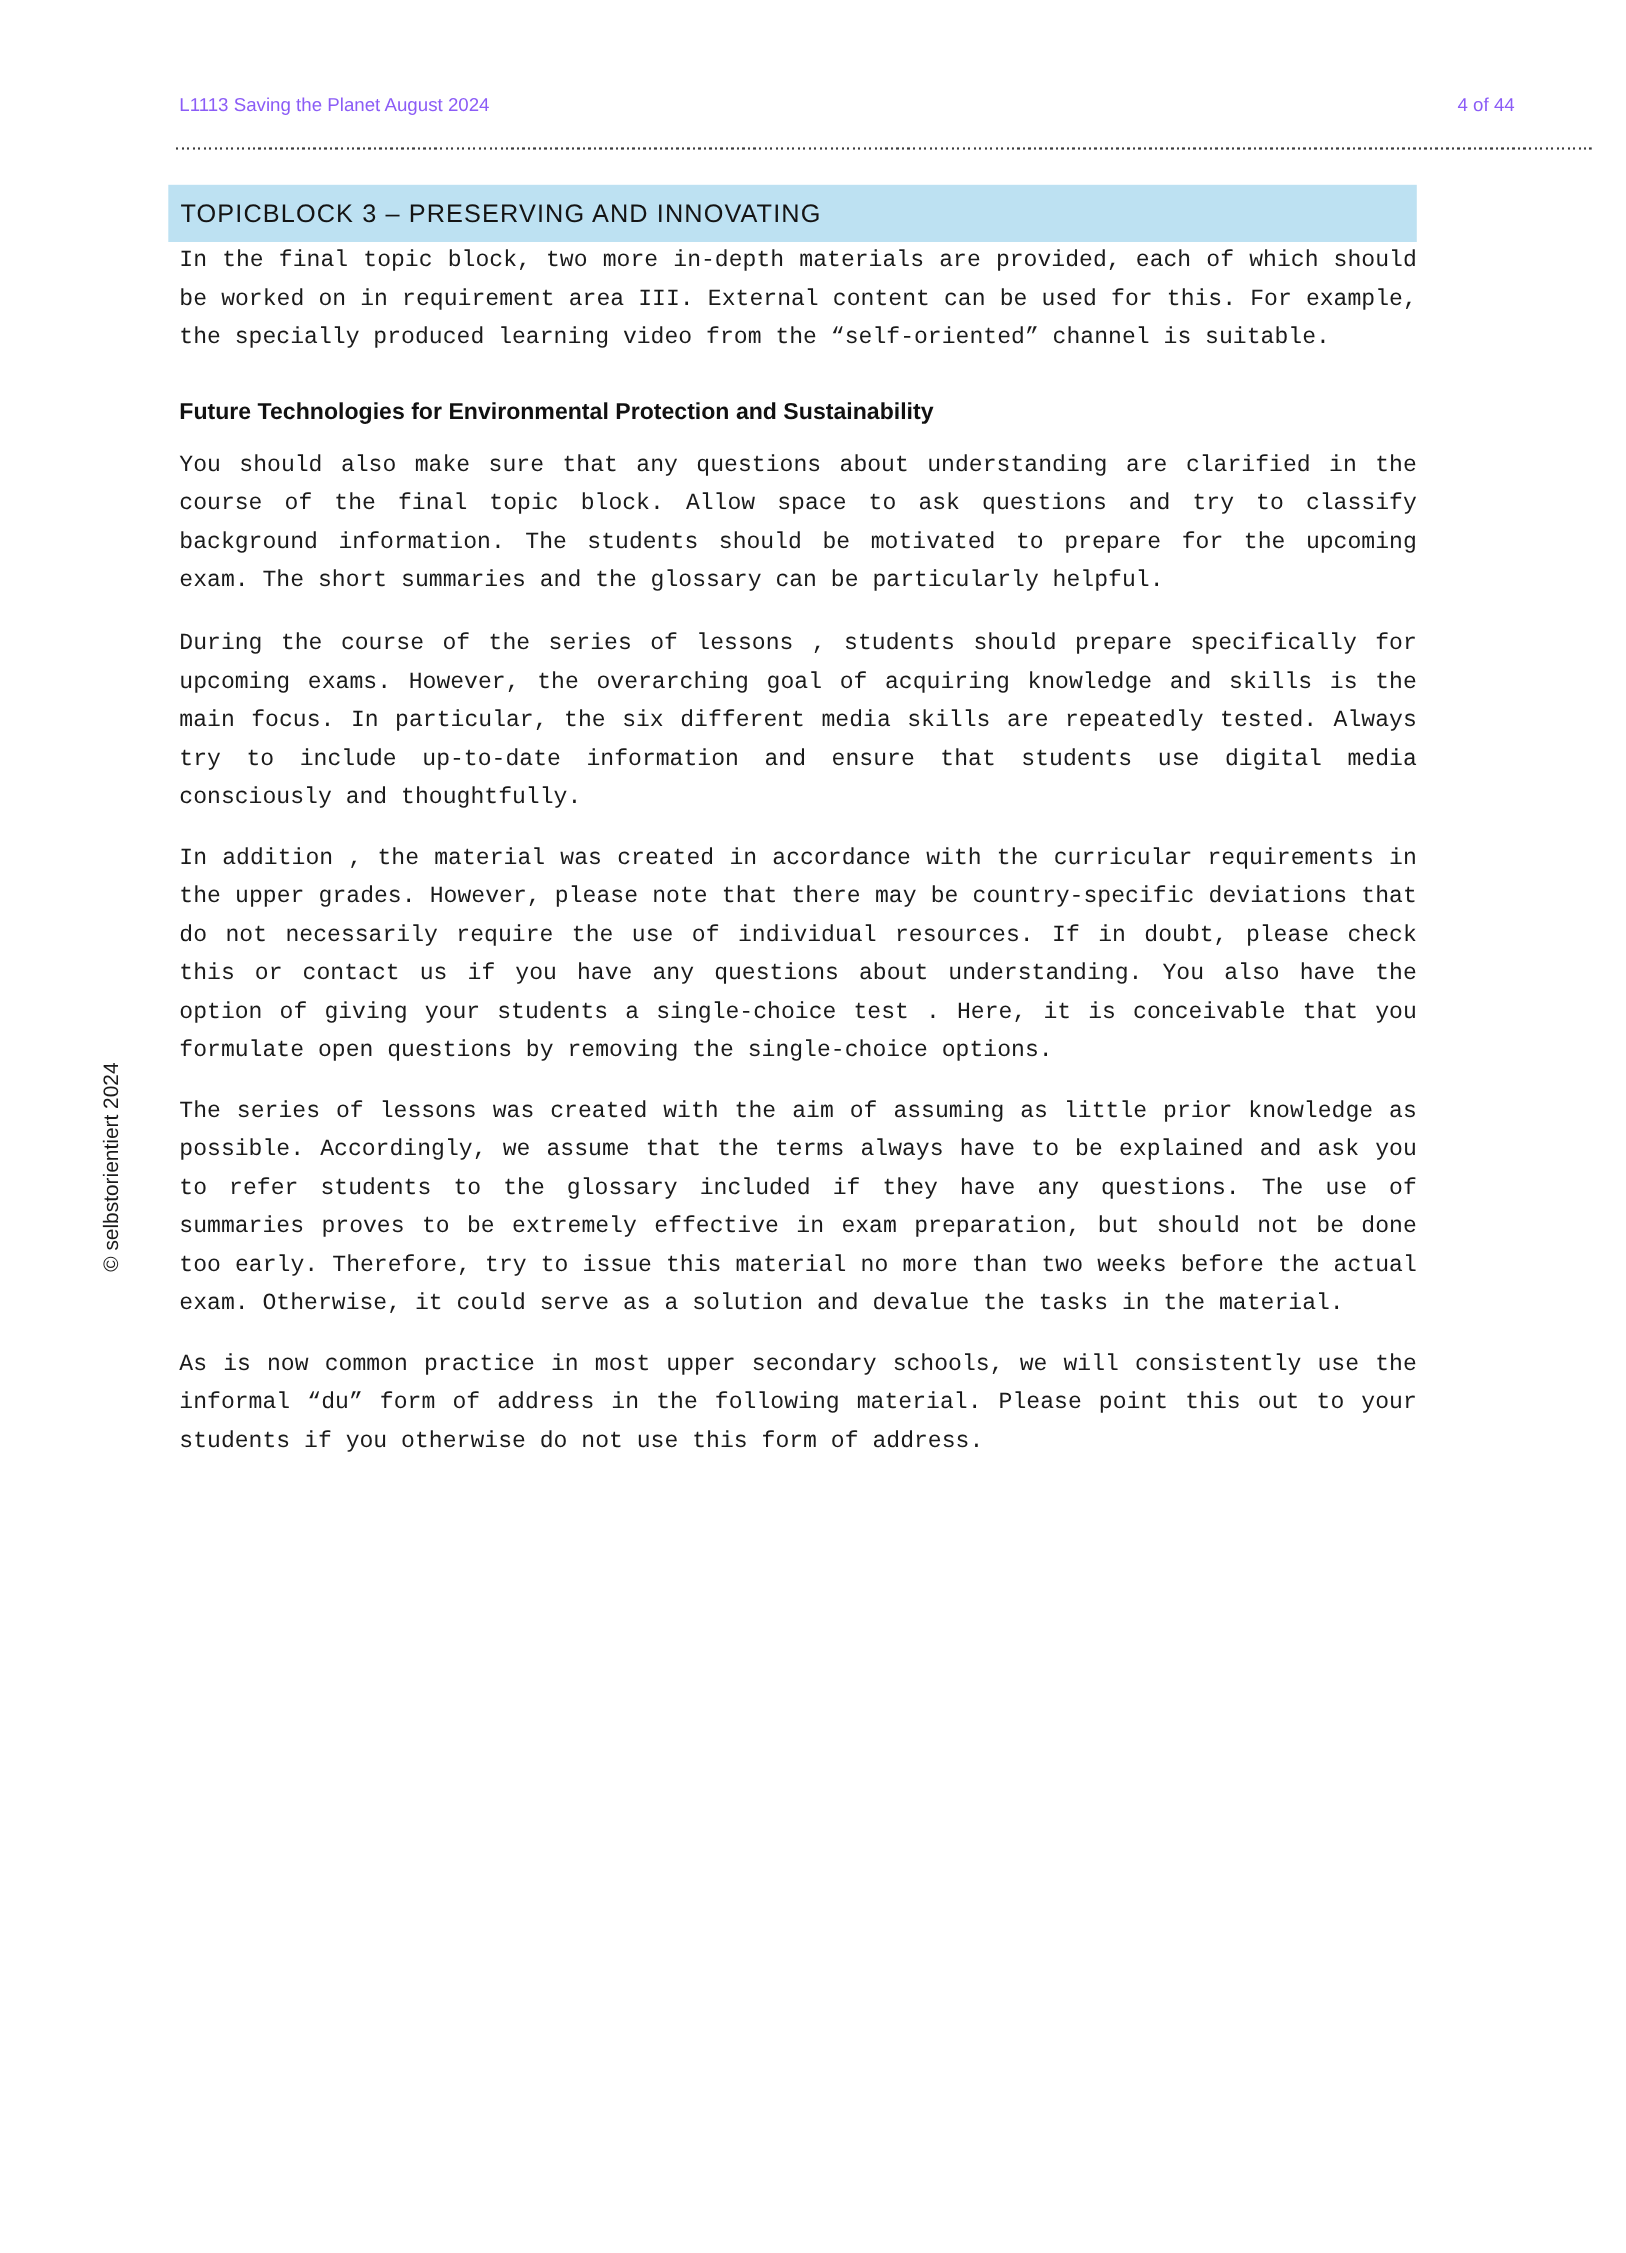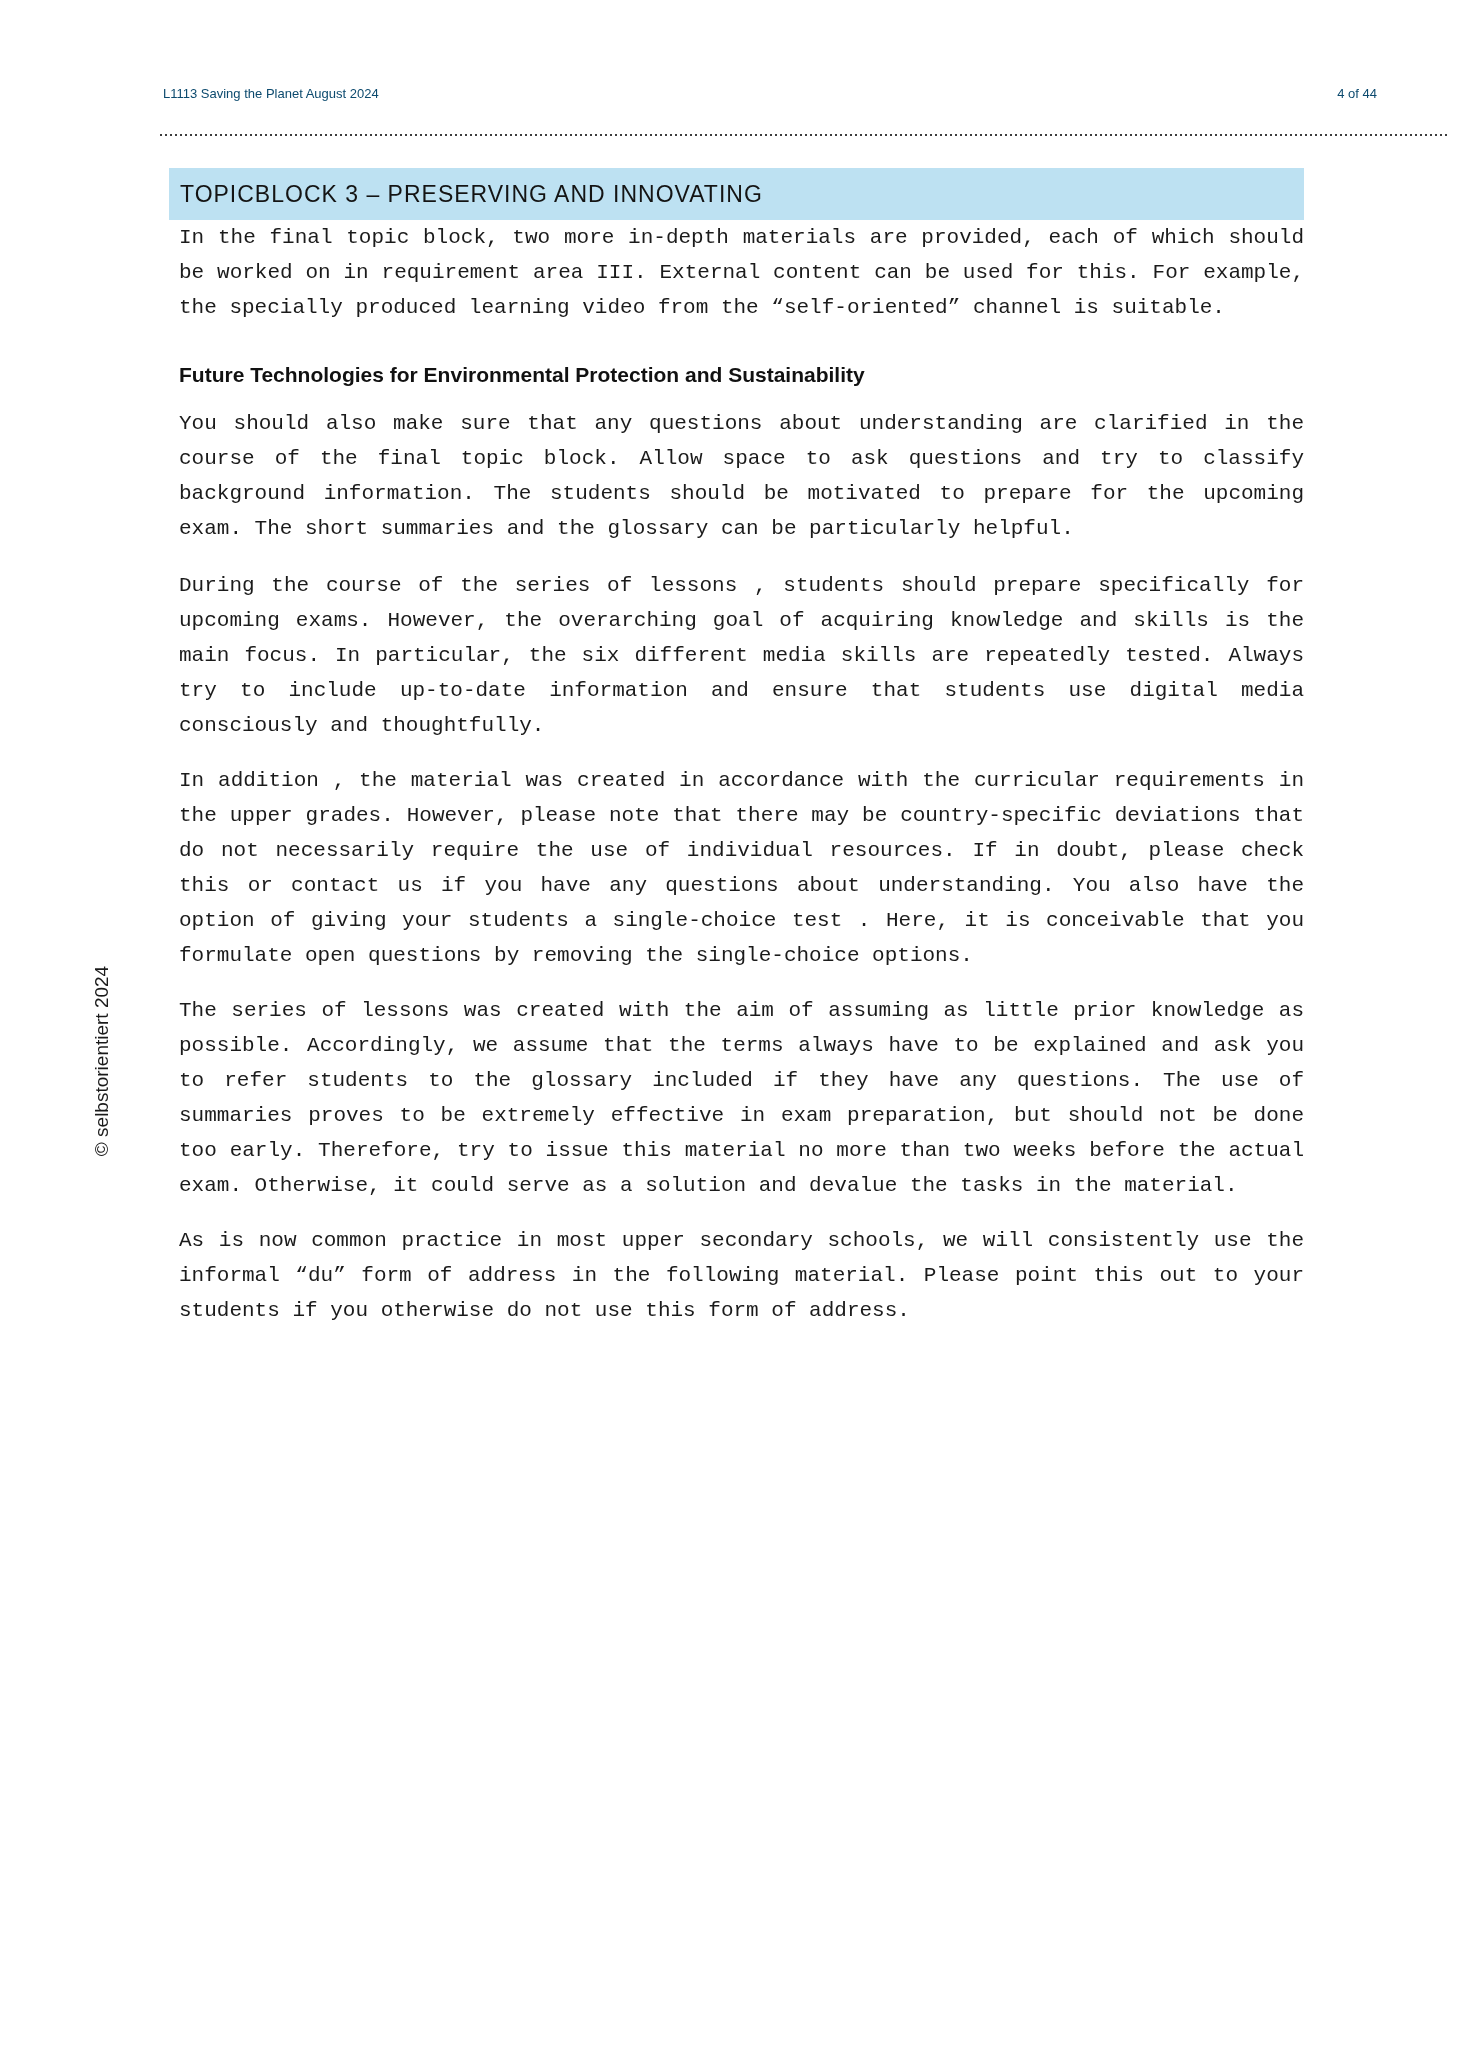--- a/index.html
+++ b/index.html
@@ -10,28 +10,28 @@
   }
   *{box-sizing:border-box;margin:0;padding:0;}
   html,body{background:#ffffff;}
   body{
     width:1478px;height:2048px;position:relative;overflow:hidden;
     font-family:"Liberation Sans",sans-serif;color:var(--ink);
   }
   .page-header{
     position:absolute;top:86px;left:163px;width:1214px;
     display:flex;justify-content:space-between;align-items:baseline;
-    font-size:13px;color:#0c4a6e;
+    font-size:17px;color:#8b5cf6;
   }
   .header-rule{
     position:absolute;top:134px;left:160px;width:1287px;height:2px;
     background-image:repeating-linear-gradient(90deg,#3d3d3d 0 2px,transparent 2px 5px);
   }
   .content{
-    position:absolute;top:168px;left:169px;width:1135px;
+    position:absolute;top:168px;left:153px;width:1135px;
   }
   .banner{
     width:100%;height:52px;background:var(--banner-bg);
     display:flex;align-items:center;padding-left:11px;
     font-size:23px;letter-spacing:1px;color:#141414;
   }
   .subheading{
     margin:33px 0 17px 10px;width:1125px;
     font-size:21px;font-weight:700;line-height:28px;color:#111;
   }

